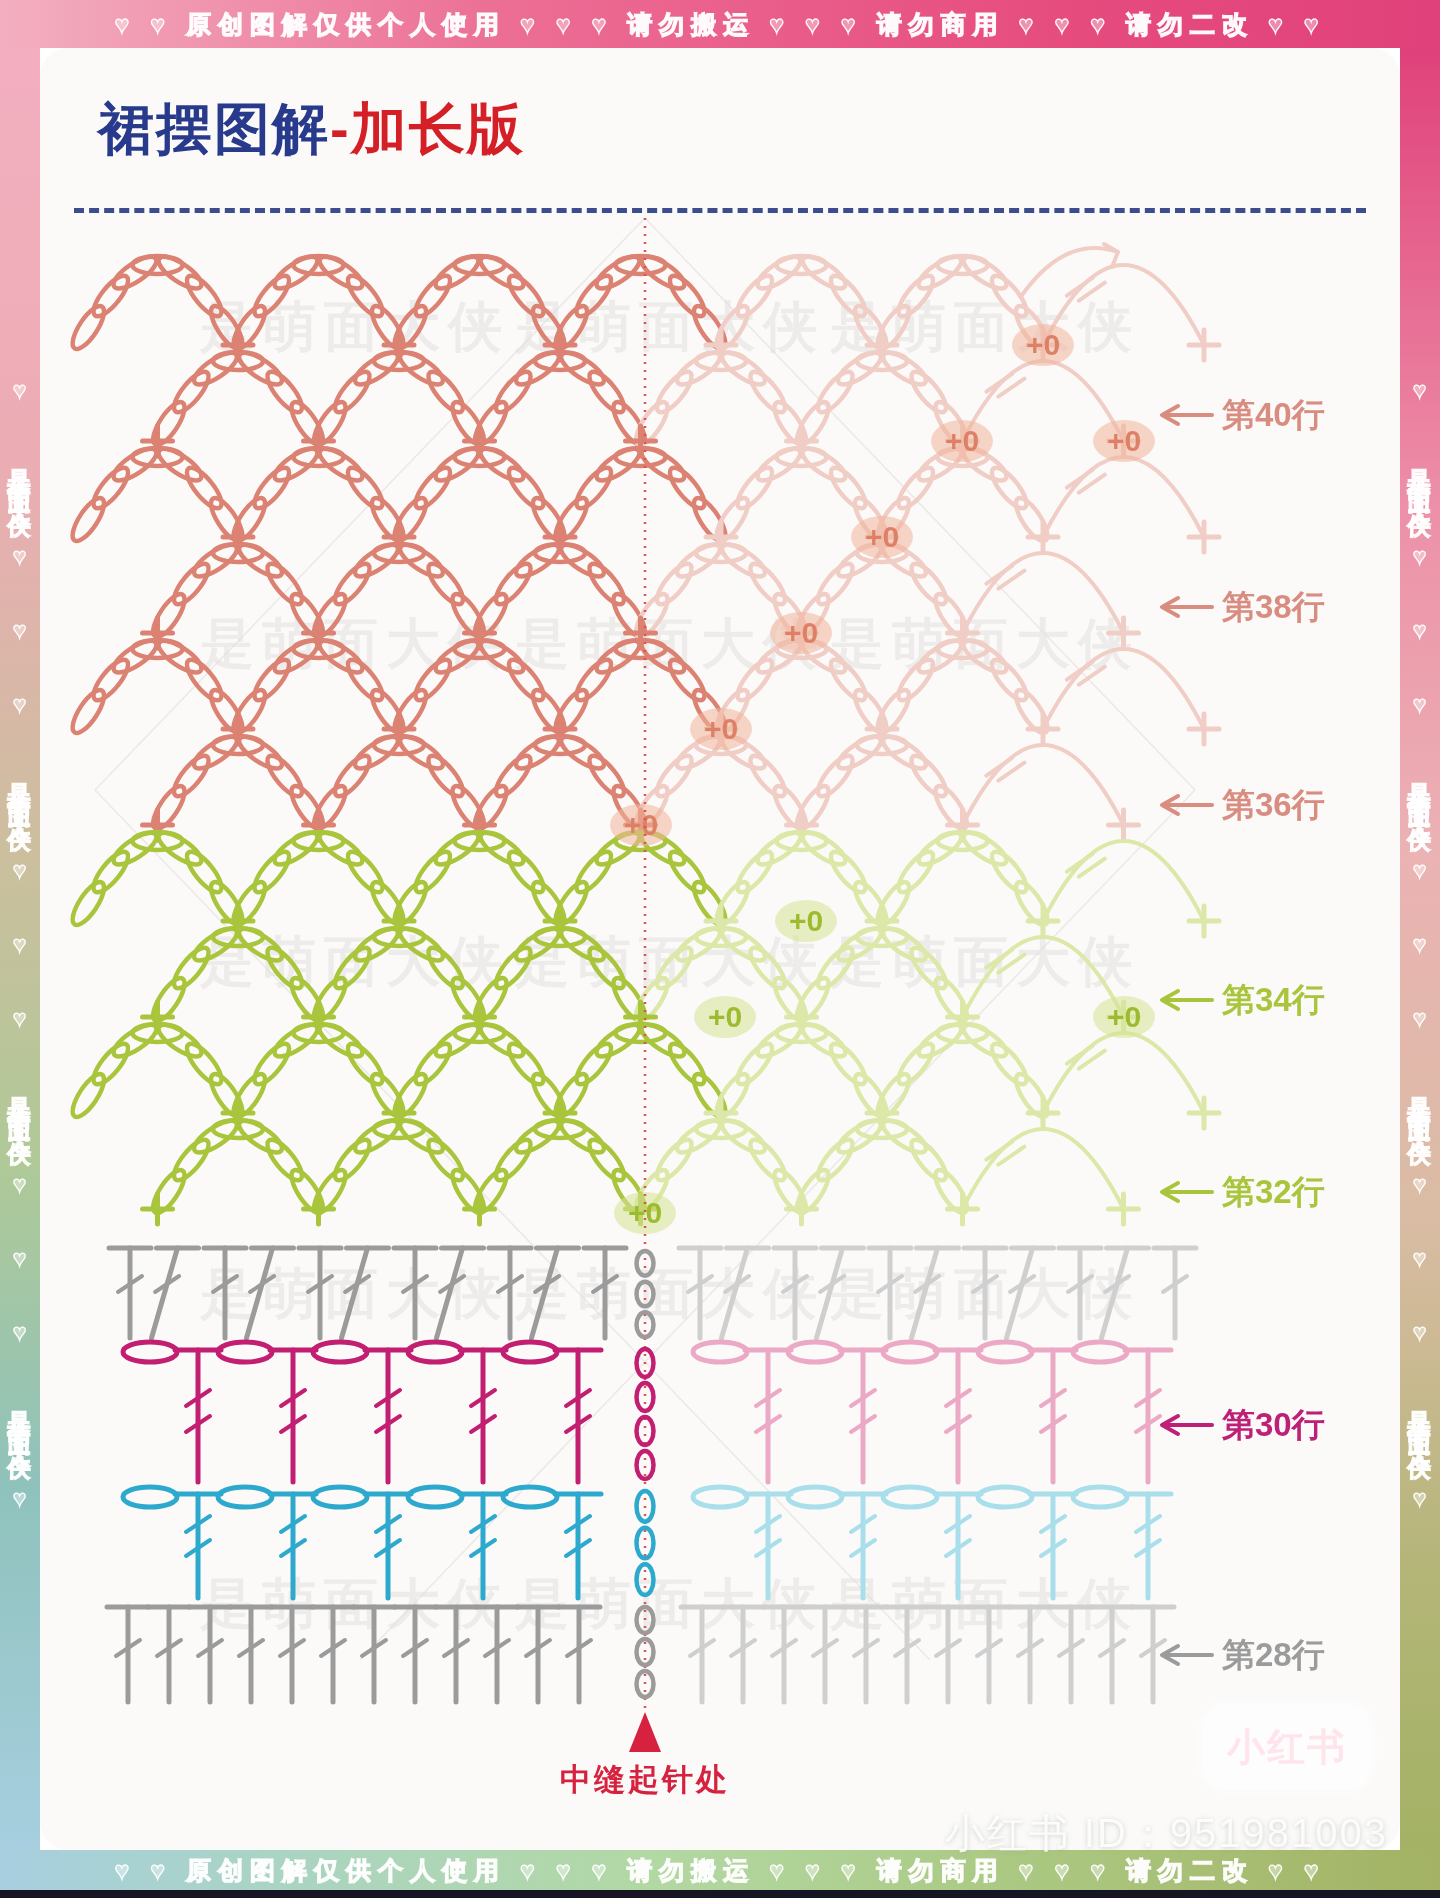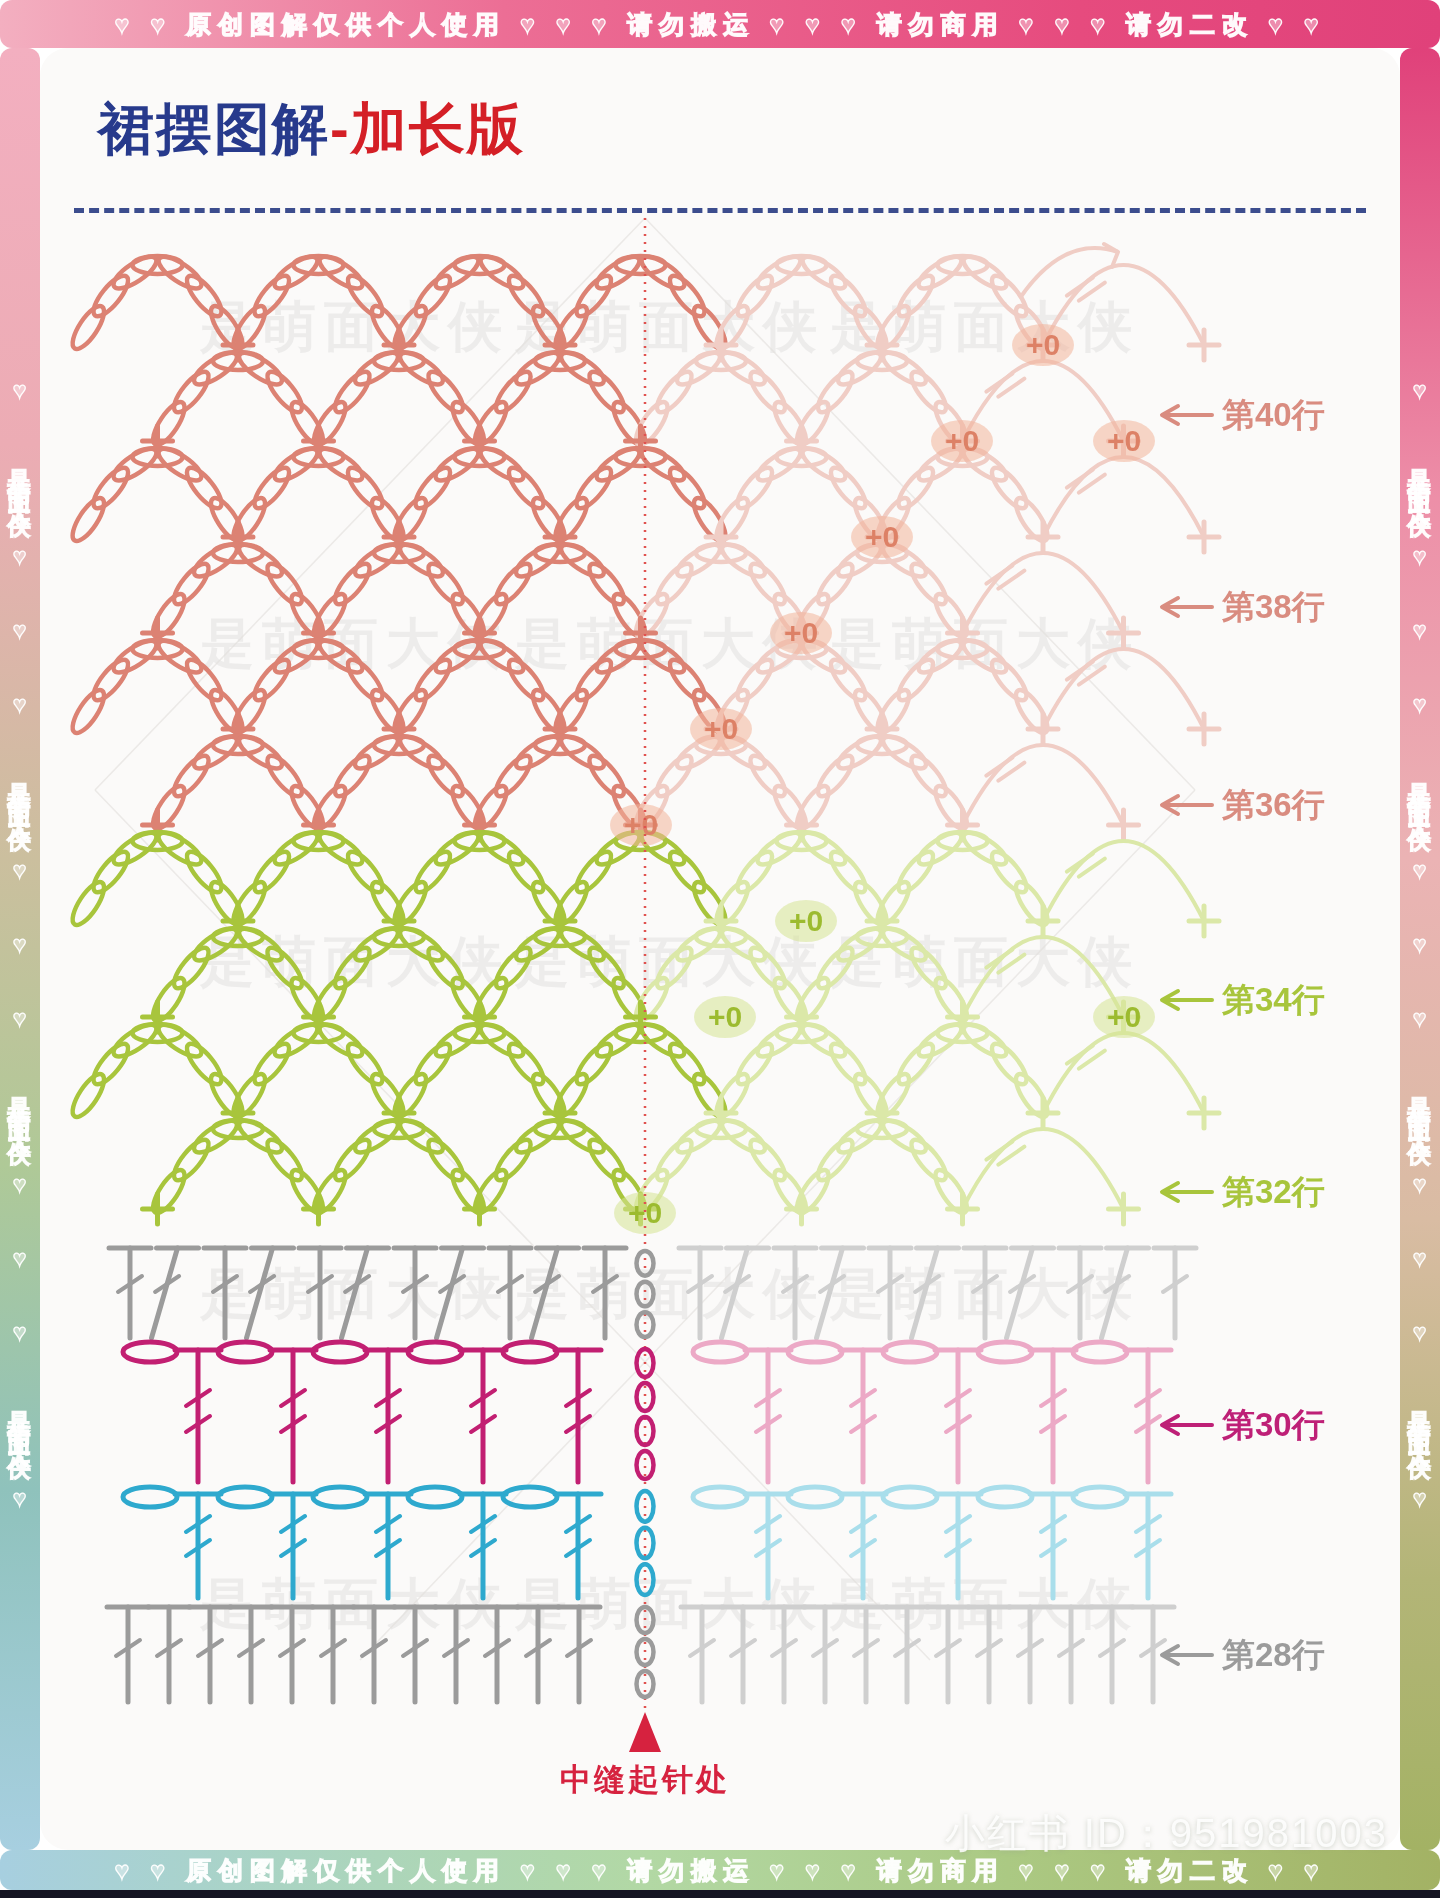--- a/index.html
+++ b/index.html
@@ -1,21 +1,21 @@
 <!DOCTYPE html>
 <html><head>
 <meta charset="utf-8">
 <style>
   html,body{margin:0;padding:0;}
   body{
     width:1440px;height:1898px;position:relative;overflow:hidden;
     font-family:"Liberation Sans",sans-serif;background:#fff;
   }
   
-  .b-top,.b-bottom,.b-left,.b-right{position:absolute;z-index:5;border-radius:12px;}
+  .b-top,.b-bottom,.b-left,.b-right{position:absolute;z-index:5;}
   .b-top{left:0;top:0;width:1440px;height:48px;
     background:linear-gradient(90deg,#F3AFC0 0%,#EC6E95 35%,#E64B7E 75%,#E0417A 100%);
     display:flex;align-items:center;justify-content:center;}
   .b-bottom{left:0;top:1850px;width:1440px;height:40px;
     background:linear-gradient(90deg,#A7CFE0 0%,#AAD4C2 20%,#B2D8A4 45%,#ABC983 70%,#A3B264 100%);
     display:flex;align-items:center;justify-content:center;}
   .b-left{left:0;top:48px;width:40px;height:1802px;
     background:linear-gradient(180deg,#F3AFC0 0%,#ECACB4 22%,#CBBF9E 45%,#AFC997 62%,#8FC2BC 80%,#A7CFE0 100%);
     display:flex;align-items:center;justify-content:center;}
   .b-right{left:1400px;top:48px;width:40px;height:1802px;
@@ -981,15 +981,16 @@
           <line x1="1212" y1="1655" x2="1166" y2="1655" stroke="#9B9B9B" stroke-width="4" stroke-linecap="round"></line>
           <path d="M 1178 1646 L 1162 1655 L 1178 1664" fill="none" stroke="#9B9B9B" stroke-width="4" stroke-linecap="round" stroke-linejoin="round"></path>
           <text x="1222" y="1666" font-size="33" font-weight="600" fill="#9B9B9B">第28行</text>
         </g>
       </g>
       <g>
         <path d="M 645 1712 L 629 1752 L 661 1752 Z" fill="#D6223F"></path>
         <text x="645" y="1790" font-size="31" font-weight="700" fill="#D6223F" text-anchor="middle" letter-spacing="3">中缝起针处</text>
       </g>
     </svg>
+  <div class="xhs-badge">小红书</div>
 </div>
 
 <div class="xhs-id">小红书 ID：951981003</div>
 
 </body></html>

